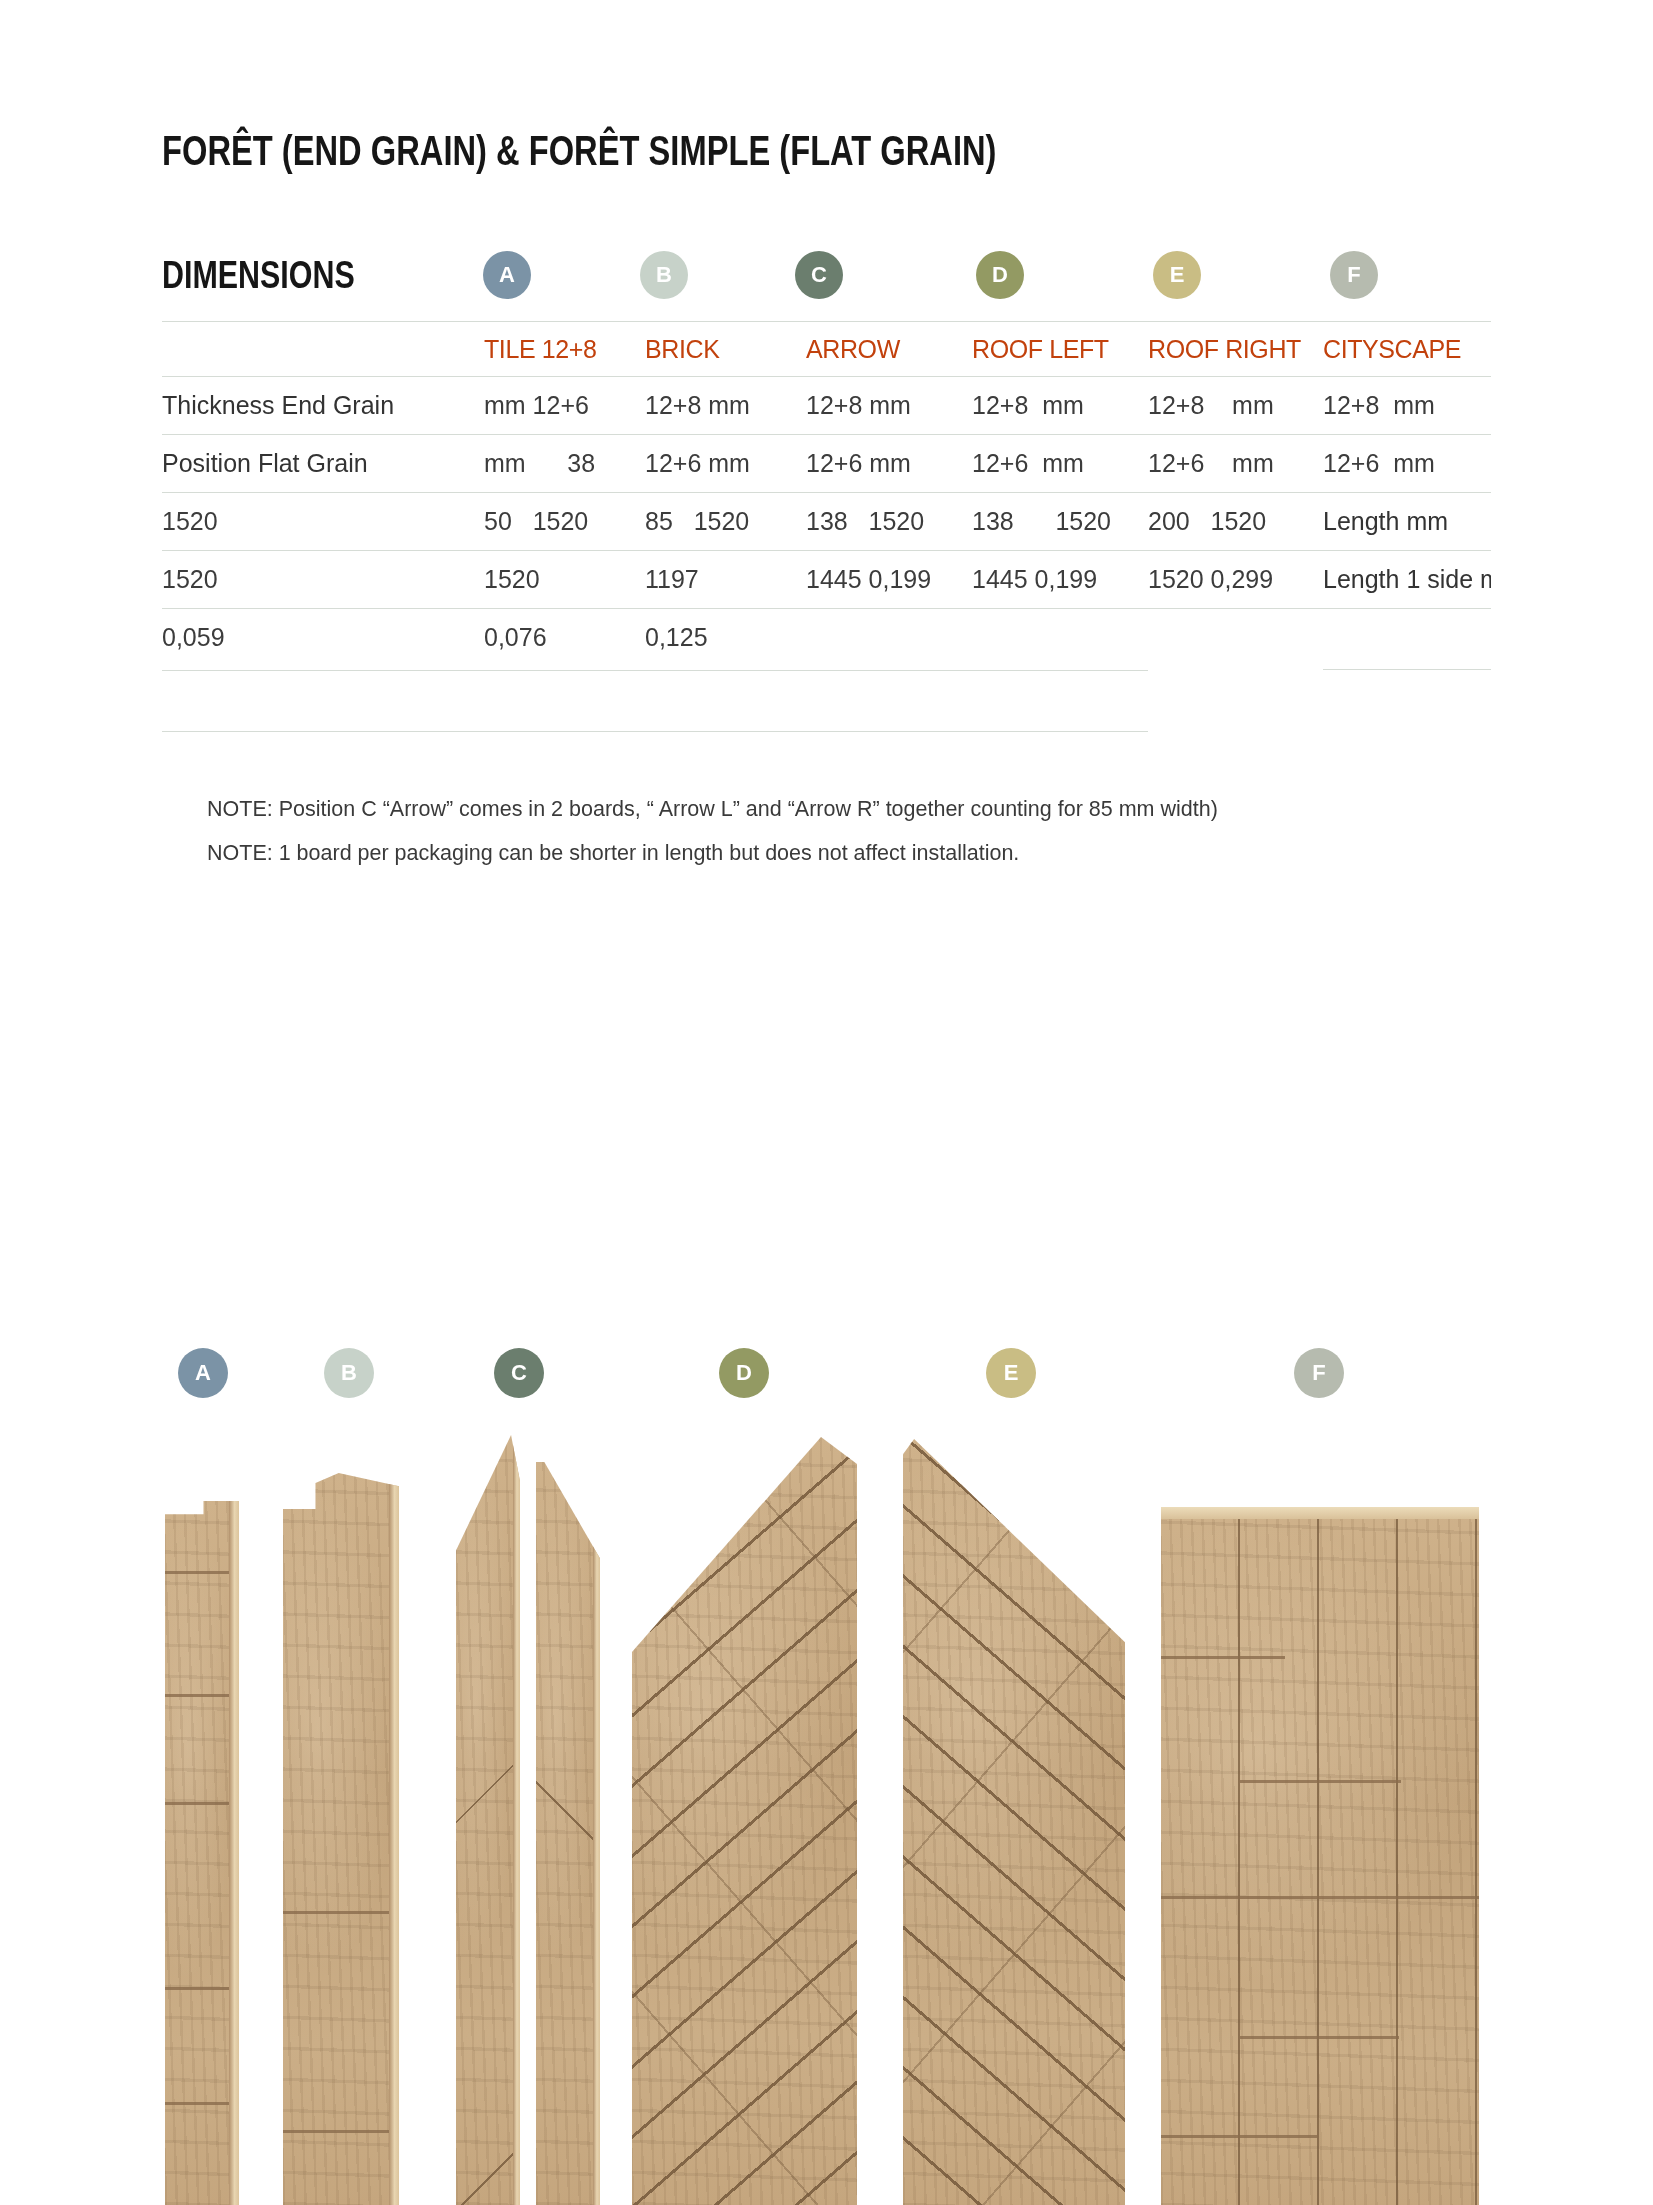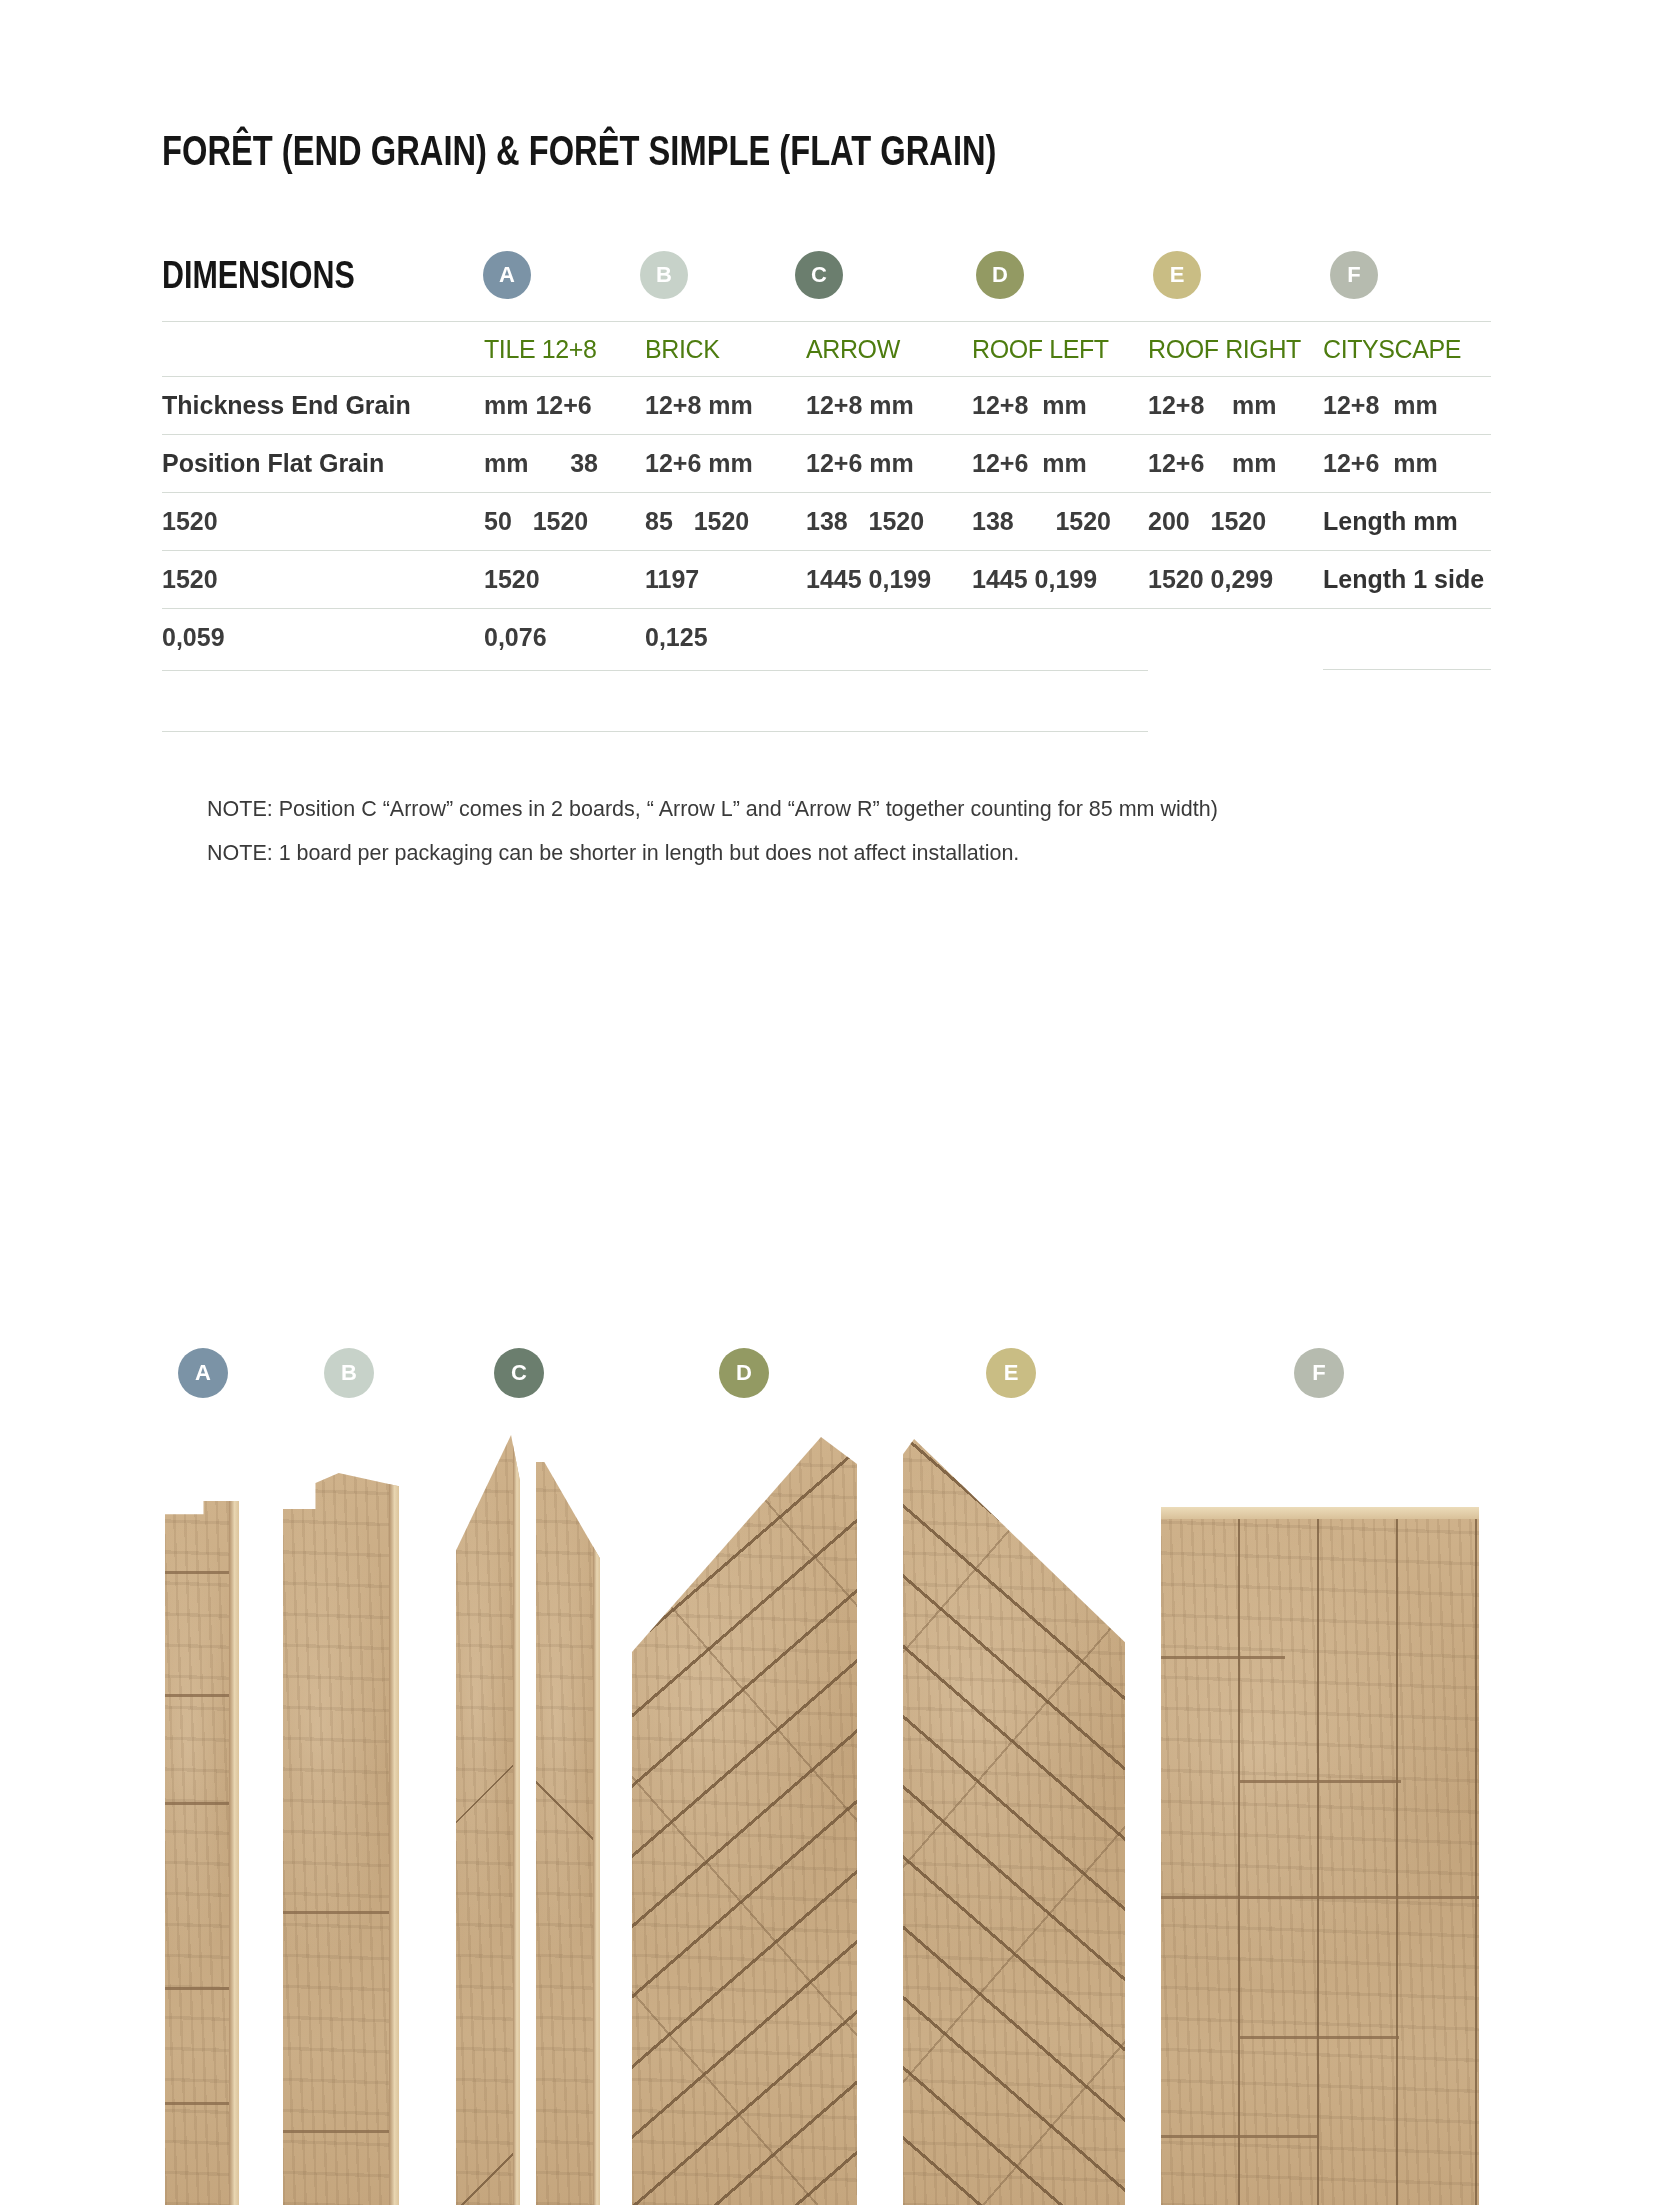--- a/index.html
+++ b/index.html
@@ -33,22 +33,22 @@
   .dim-table{
     position:absolute;left:162px;top:321px;width:1330px;
     display:grid;
     grid-template-columns:322px 161px 161px 166px 176px 175px 168px;
   }
   .tcell{
     border-top:1.7px solid #d6dcd6;
     display:flex;align-items:center;
     font-size:25px;white-space:pre;overflow:hidden;
   }
-  .tcell.hdr{height:54px;color:#4d7c0f;letter-spacing:-0.4px;text-align:center;}
-  .tcell.body{height:57px;color:#3c3c3c;font-weight:bold;}
+  .tcell.hdr{height:54px;color:#c2410c;letter-spacing:-0.4px;text-align:center;}
+  .tcell.body{height:57px;color:#3c3c3c;}
   .tcell.last{height:60px;border-bottom:1.7px solid #d6dcd6;}
   .tcell.rowlabel{color:#333333;}
 
   
   .notes{position:absolute;left:163px;top:799px;font-size:21.5px;color:#3a3a3a;margin-left:44px;}
   .notes p{margin:0 0 22px 0;line-height:21.5px;}
 
   
   .wood{position:absolute;overflow:hidden;}
   .wood .face{

